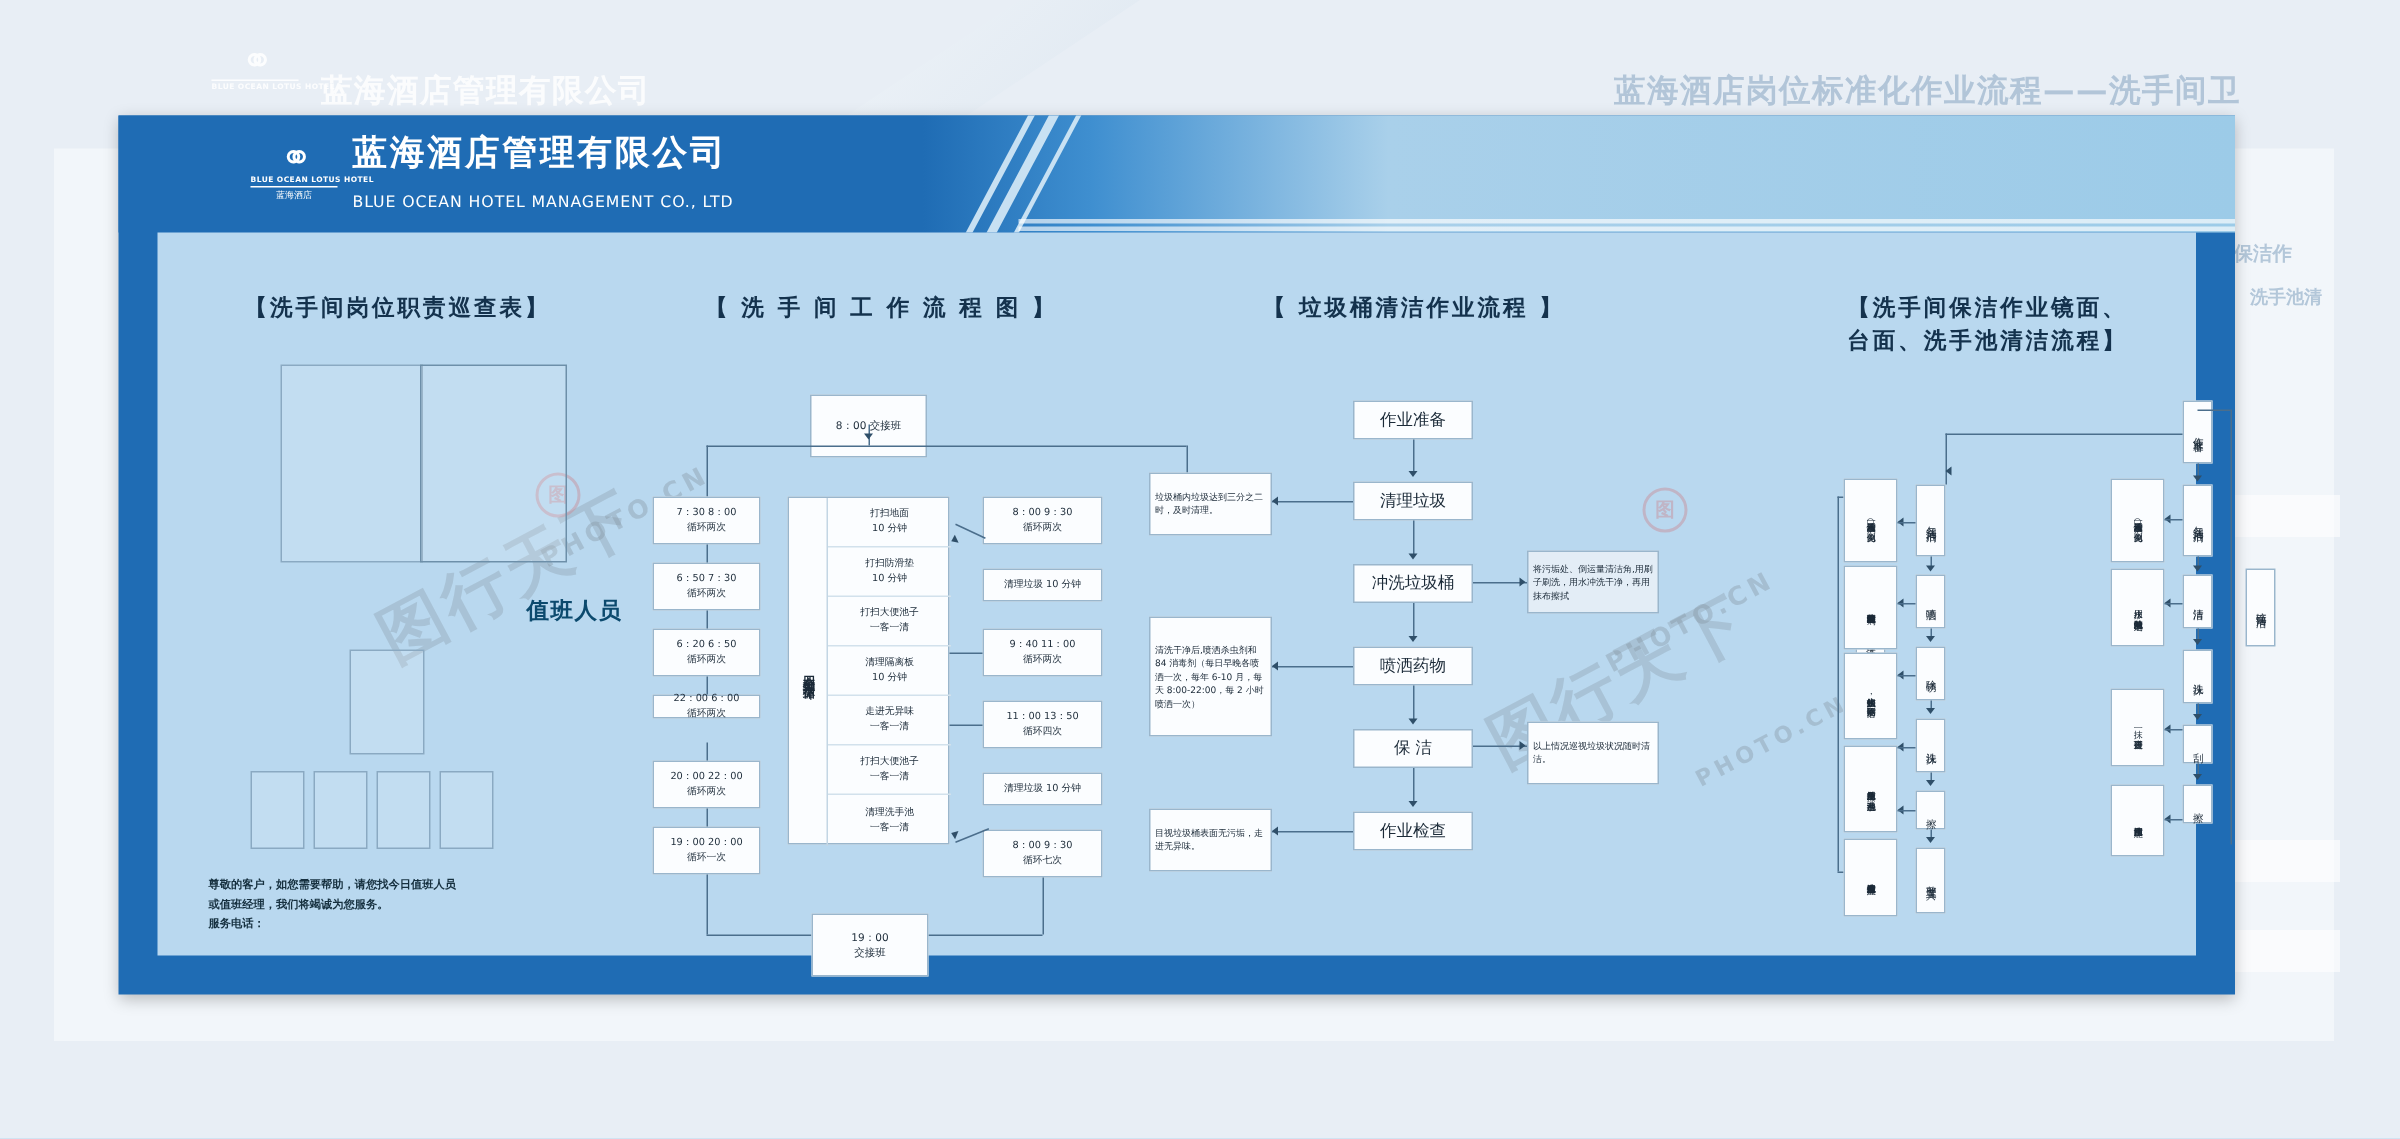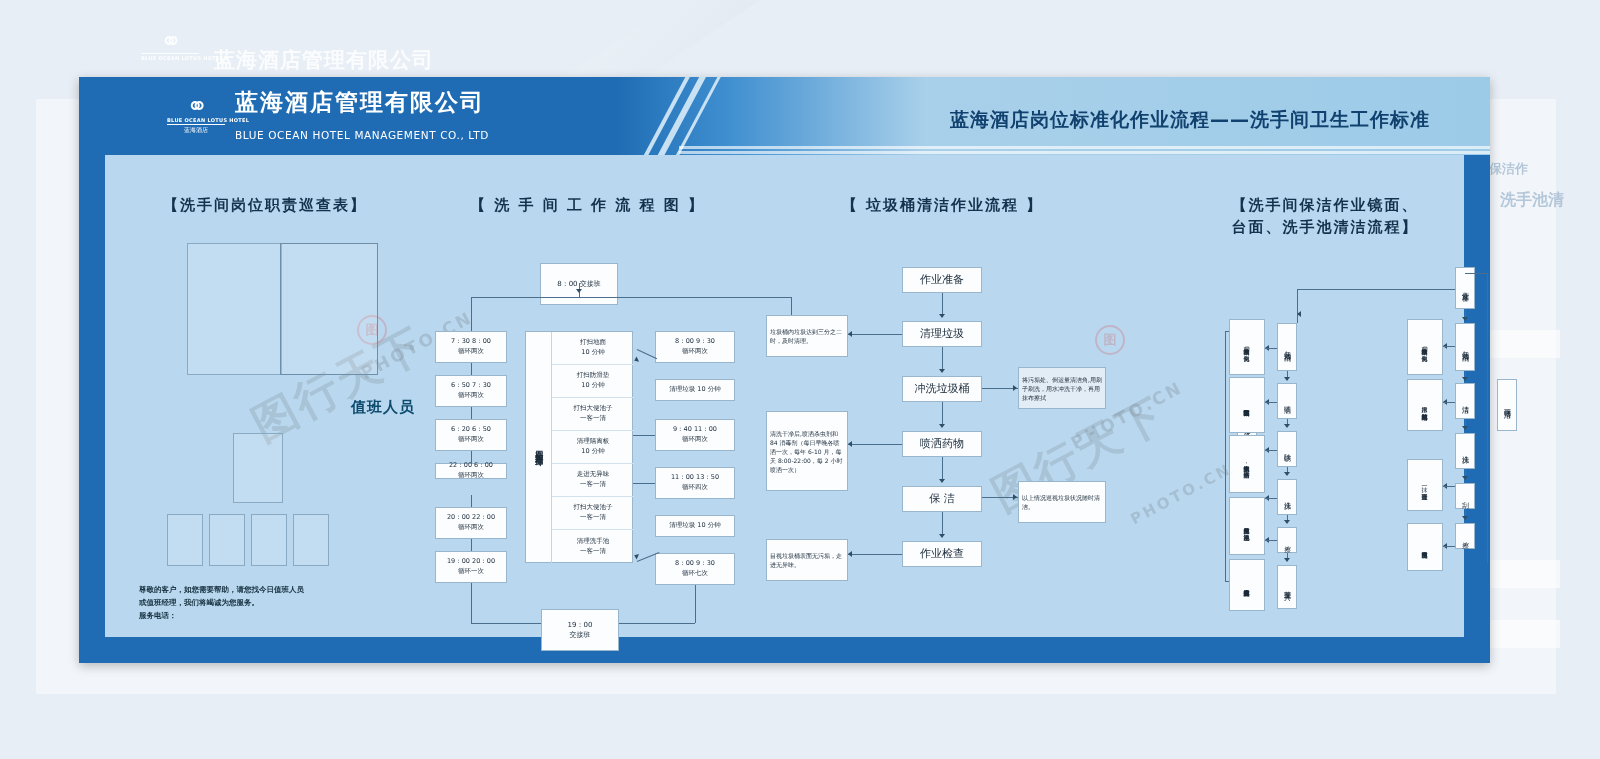--- a/index.html
+++ b/index.html
@@ -96,22 +96,23 @@
 <div id="ghost-layer">
   <div class="ghost-paper" style="left:36px;top:99px;width:1520px;height:595px;"></div>
   <div class="ghost-diag" style="left:560px;top:0;width:200px;height:80px;clip-path:polygon(60% 0,100% 0,40% 100%,0 100%);"></div>
 
   <div class="logo-mark" style="position:absolute;left:141px;top:30px;opacity:.9;">
     <div class="logo-swirl">⚭</div>
     <span class="logo-rule"></span>
     <div class="logo-en-small">BLUE OCEAN LOTUS HOTEL</div>
   </div>
   <div class="ghost-text ghost-title-cn" style="left:214px;top:46px;">蓝海酒店管理有限公司</div>
+  <div class="ghost-text ghost-title-cn ghost-right" style="left:1076px;top:46px;">蓝海酒店岗位标准化作业流程——洗手间卫</div>
   <div class="ghost-text ghost-right" style="left:1476px;top:160px;font-size:13px;">间保洁作</div>
-  <div class="ghost-text ghost-right" style="left:1500px;top:190px;font-size:16px;">洗手池清</div>
+  <div class="ghost-text ghost-right" style="left:1500px;top:190px;font-size:12px;">洗手池清</div>
   <div class="ghost-paper" style="left:1470px;top:330px;width:90px;height:28px;background:#fff;opacity:.6;"></div>
   <div class="ghost-paper" style="left:1470px;top:560px;width:90px;height:28px;background:#fff;opacity:.6;"></div>
   <div class="ghost-paper" style="left:1470px;top:620px;width:90px;height:28px;background:#fff;opacity:.6;"></div>
 </div>
 
 <div id="poster">
 
   <div id="poster-header">
     <div class="hdr-slash s1"></div>
     <div class="hdr-slash s2"></div>
@@ -125,21 +126,20 @@
         <div class="logo-en-small">BLUE OCEAN LOTUS HOTEL</div>
         <span class="logo-rule"></span>
         <div class="logo-cn-small">蓝海酒店</div>
       </div>
       <div class="logo-names">
         <div class="logo-cn">蓝海酒店管理有限公司</div>
         <div class="logo-en">BLUE OCEAN HOTEL MANAGEMENT CO., LTD</div>
       </div>
     </div>
 
-    <div id="poster-title">蓝海酒店岗位标准化作业流程——洗手间卫生工作标准</div>
   </div>
 
   <div id="canvas">
 
     <div class="wm wm-rot wm-big" style="left:140px;top:200px;">图行天下</div>
     <div class="wm wm-rot" style="left:250px;top:180px;font-size:17px;">PHOTO.CN</div>
     <div class="wm wm-seal" style="left:252px;top:160px;">图</div>
     <div class="wm wm-rot wm-big" style="left:880px;top:270px;">图行天下</div>
     <div class="wm wm-rot" style="left:960px;top:250px;font-size:17px;">PHOTO.CN</div>
     <div class="wm wm-seal" style="left:990px;top:170px;">图</div>

